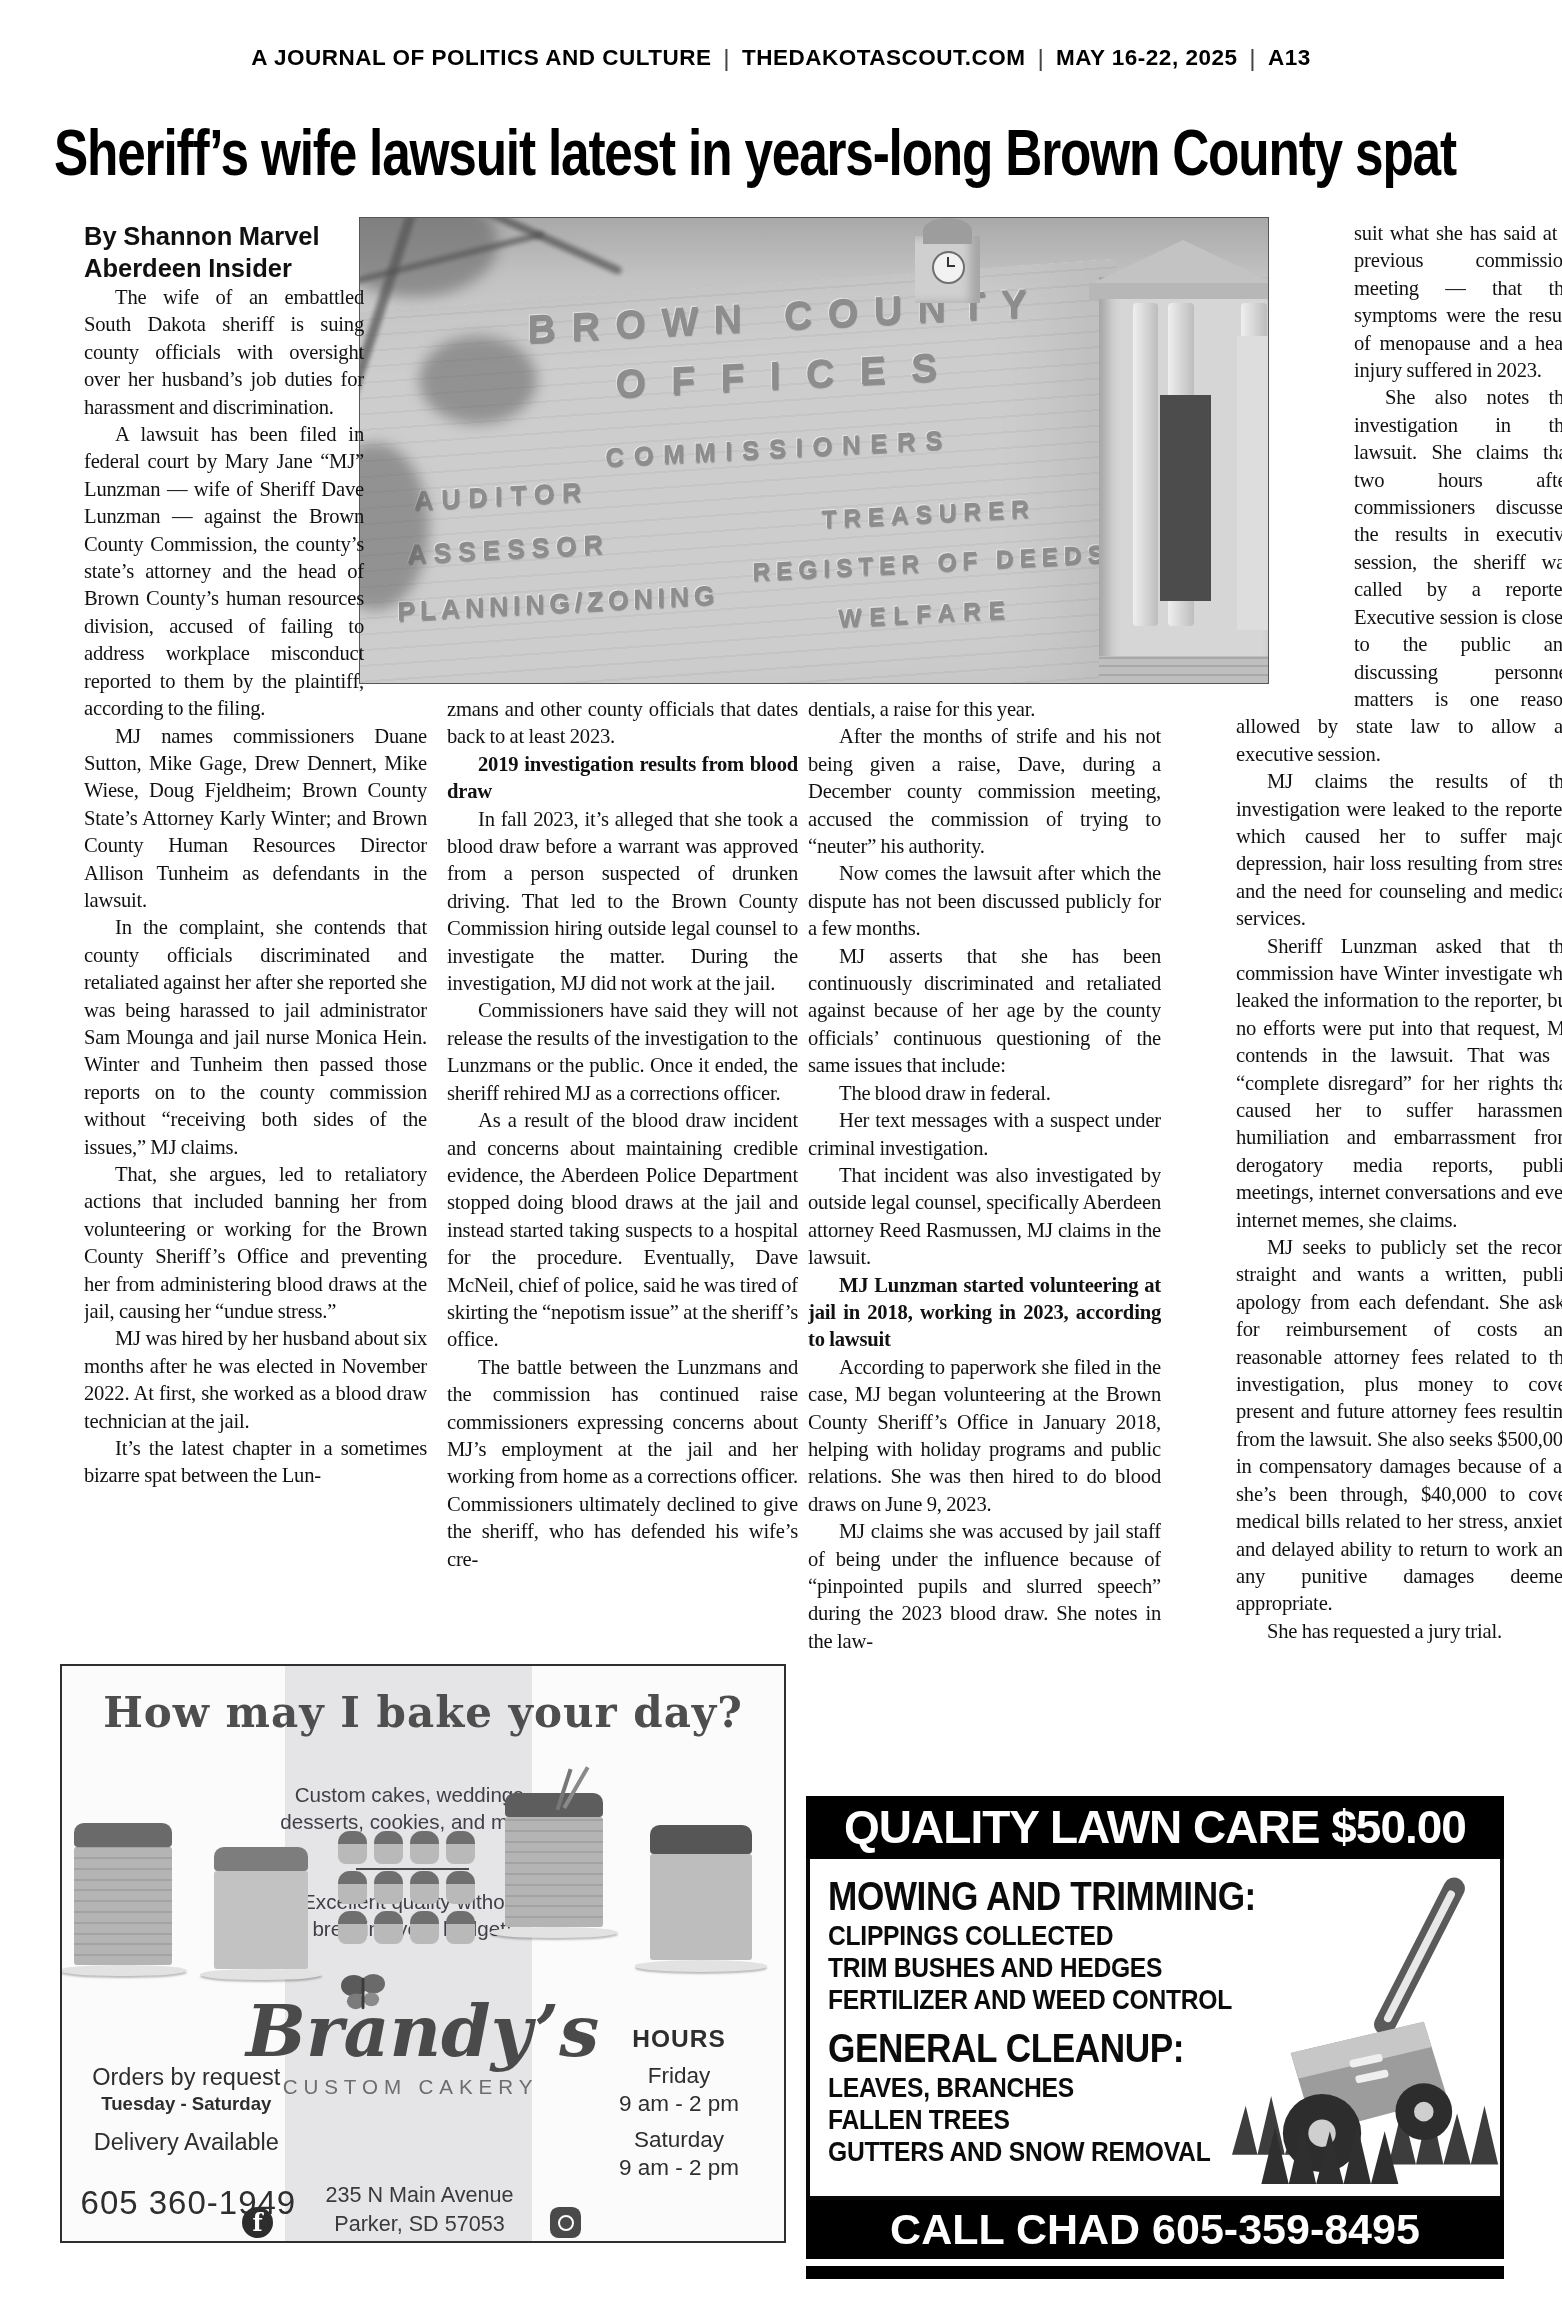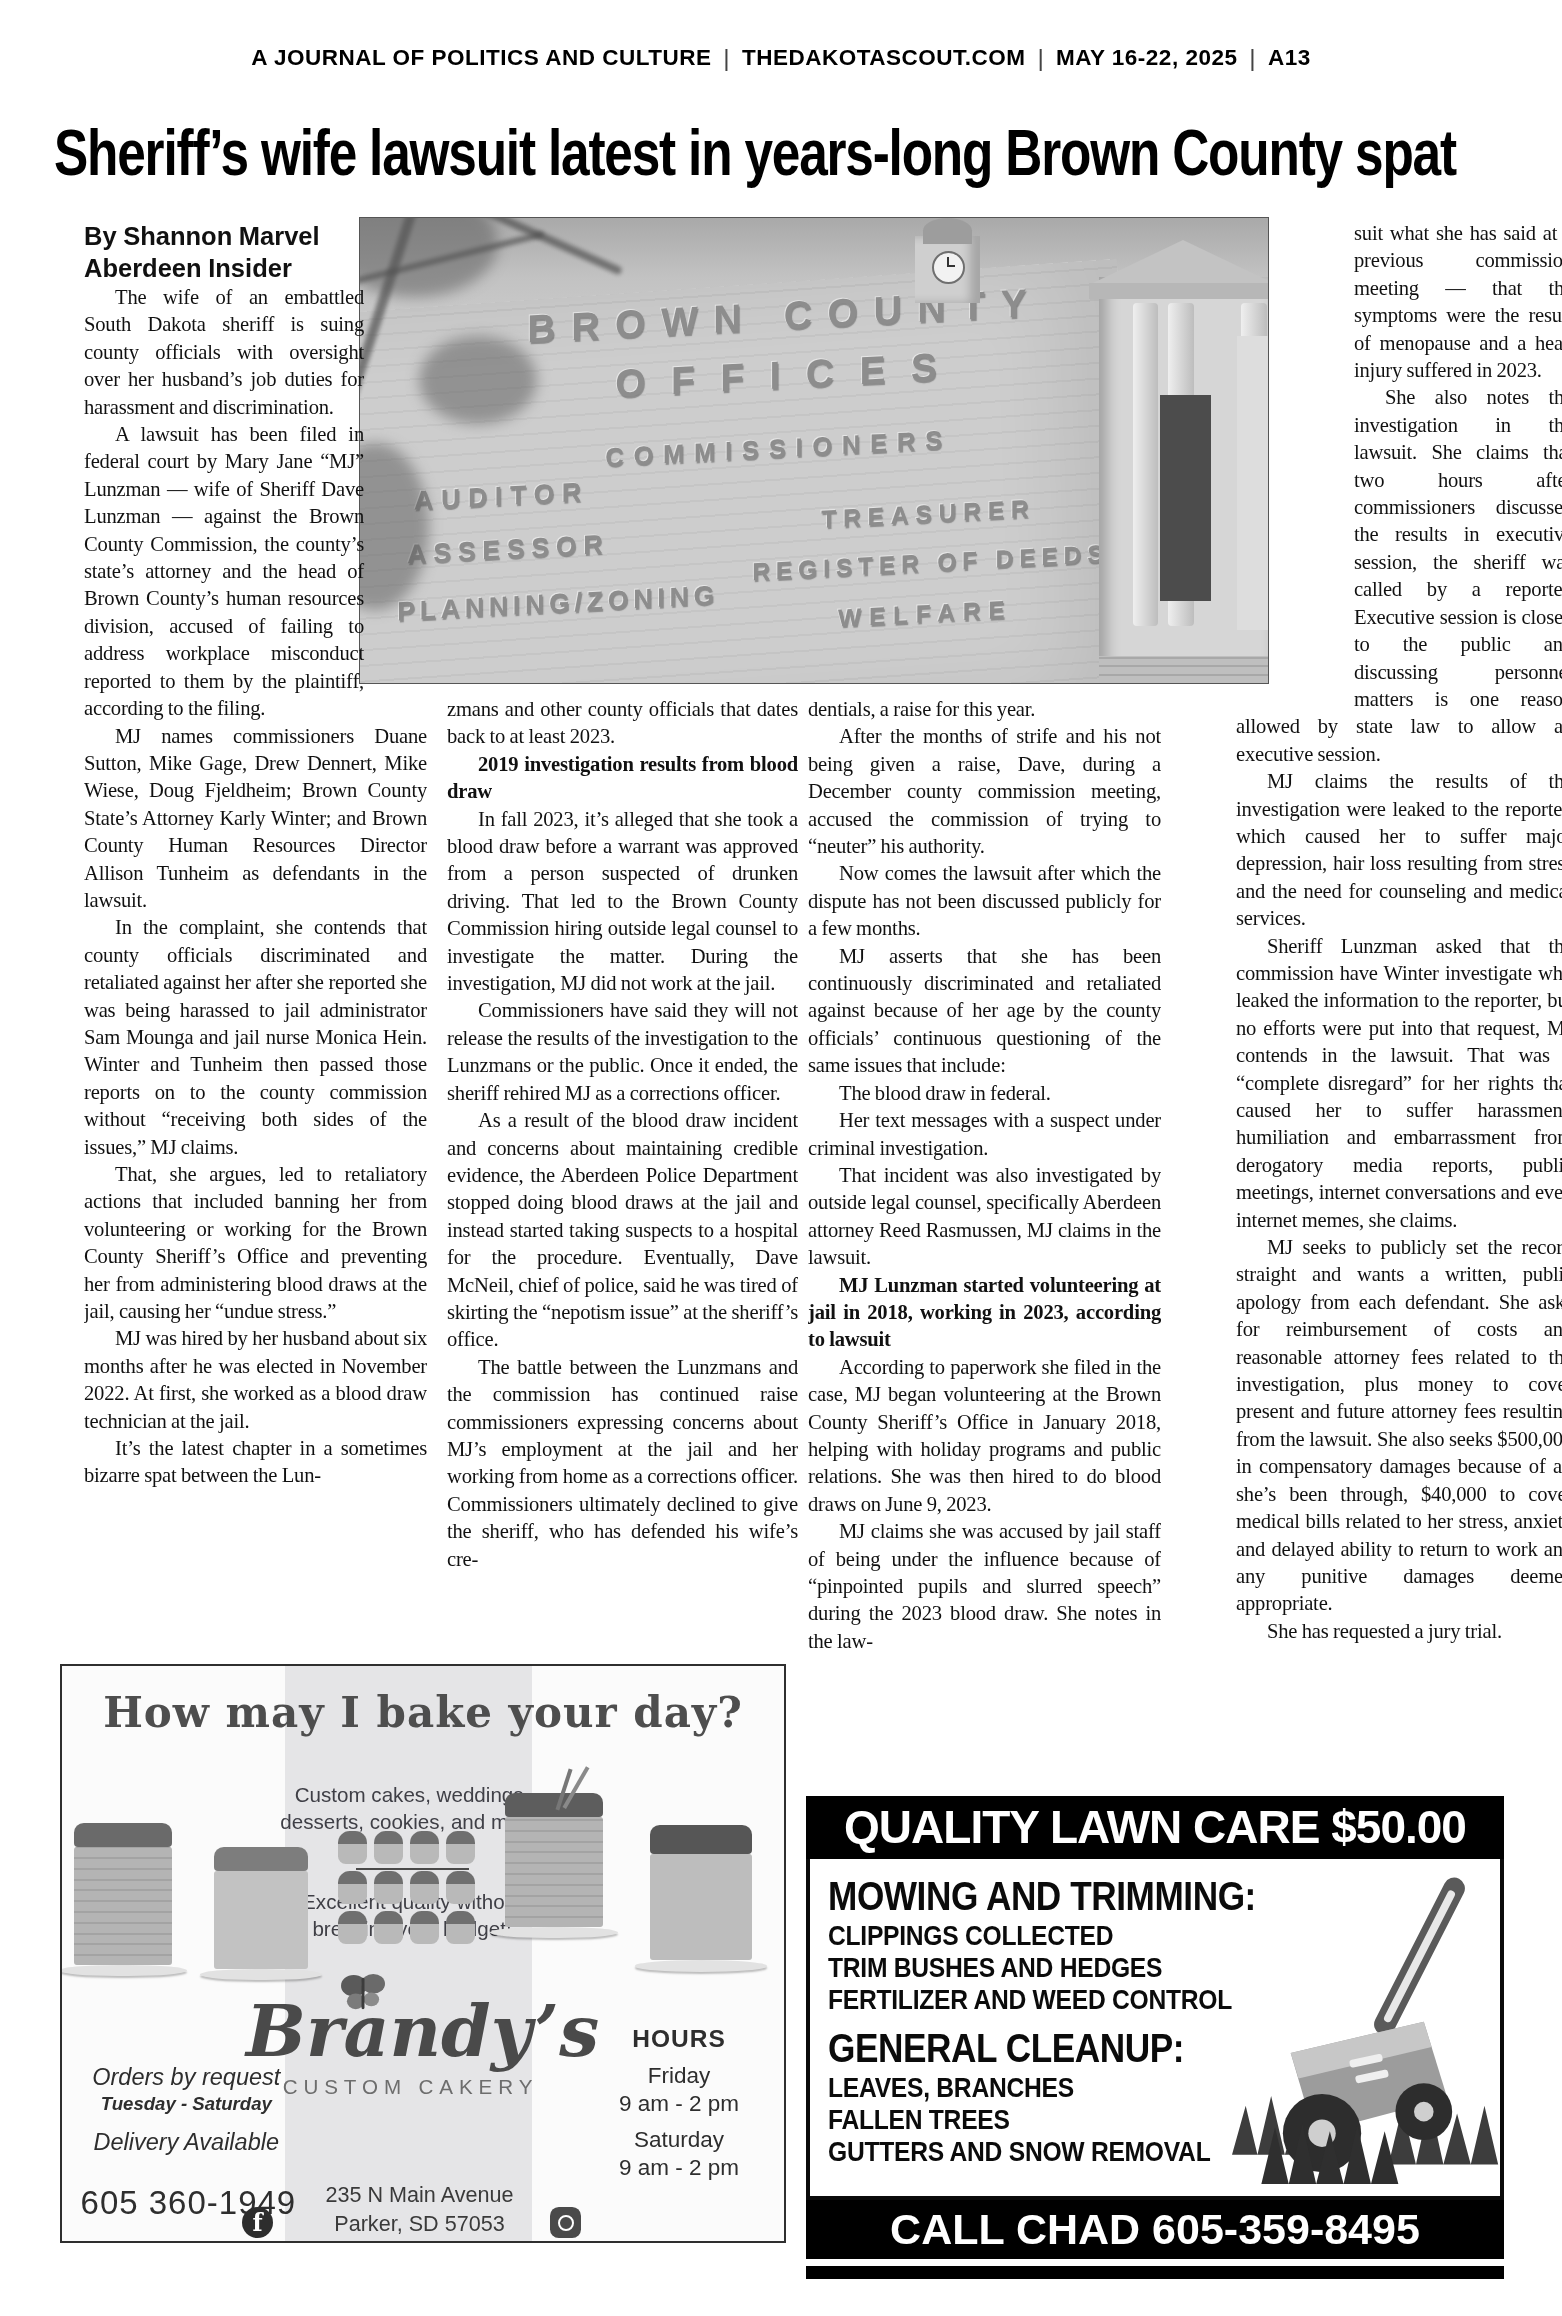--- a/index.html
+++ b/index.html
@@ -83,21 +83,21 @@
   .tag1{top:116px;} .tag2{top:223px;}
   .bakery .divider{position:absolute;left:294px;top:202px;width:113px;height:2px;background:#4a4a4a;}
   
   .cake{position:absolute;}
   .cake .topper{height:23.5px;background:#6a6a6a;border-radius:9.8px 9.8px 3.9px 3.9px;}
   .cake .body{background:repeating-linear-gradient(0deg,#b4b4b4 0 8.8px,#a3a3a3 8.8px 10.8px);border-radius:2.9px;}
   .cake .plate{height:11.8px;width:130%;margin-left:-15%;background:#e2e2e2;border-radius:50%;box-shadow:0 2px 2px rgba(0,0,0,.25);}
   .cupcakes{position:absolute;display:grid;grid-template-columns:repeat(4,29px);gap:6.9px;}
   .cc{width:29px;height:33px;background:linear-gradient(180deg,#6f6f6f 0 40%,#b9b9b9 40%);border-radius:11.8px 11.8px 7.8px 7.8px;}
   
-  .bk-left{position:absolute;left:7.8px;top:398px;width:233px;text-align:center;color:#2e2e2e;font-family:"Liberation Sans",sans-serif;font-style:italic;}
+  .bk-left{position:absolute;left:7.8px;top:398px;width:233px;text-align:center;color:#2e2e2e;font-family:"Liberation Sans",sans-serif;}
   .bk-orders{font-size:23.5px;}
   .bk-days{font-size:18.6px;font-weight:700;margin-top:2px;}
   .bk-delivery{font-size:23.5px;margin-top:14px;}
   .bk-phone{position:absolute;left:3.9px;top:518px;width:245px;text-align:center;font-family:"Liberation Sans",sans-serif;font-size:33px;color:#2e2e2e;letter-spacing:1px;}
   .bk-brand{position:absolute;left:184px;top:323px;width:329px;text-align:center;color:#4a4a4a;}
   .bk-brand .script{font-family:"DejaVu Serif",serif;font-style:italic;font-weight:900;font-size:71px;line-height:84px;}
   .bk-brand .subbrand{font-family:"Liberation Sans",sans-serif;font-size:20.6px;letter-spacing:5.9px;color:#6d6d6d;margin-top:2px;}
   .bk-address{position:absolute;left:235px;top:514px;width:245px;text-align:center;font-family:"Liberation Sans",sans-serif;font-size:21.6px;line-height:29px;color:#3a3a3a;}
   .bk-hours{position:absolute;left:529px;top:359px;width:176px;text-align:center;font-family:"Liberation Sans",sans-serif;color:#2e2e2e;}
   .bk-hours .h-title{font-weight:900;font-size:24.5px;letter-spacing:1px;}

